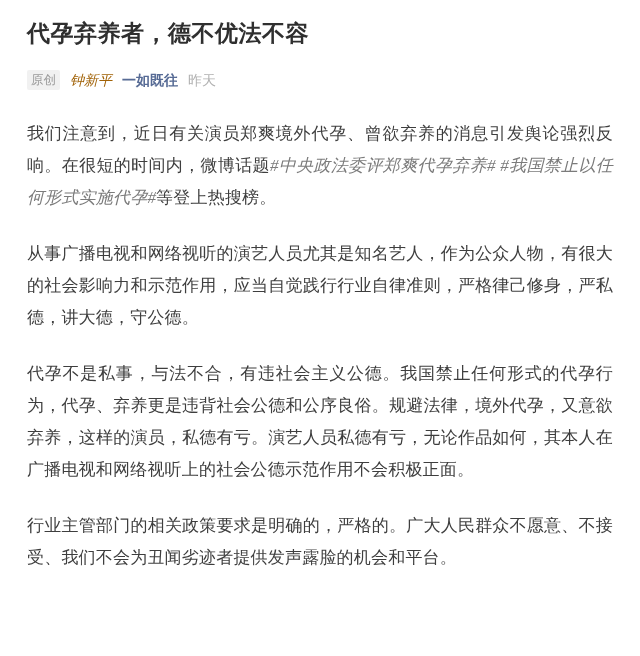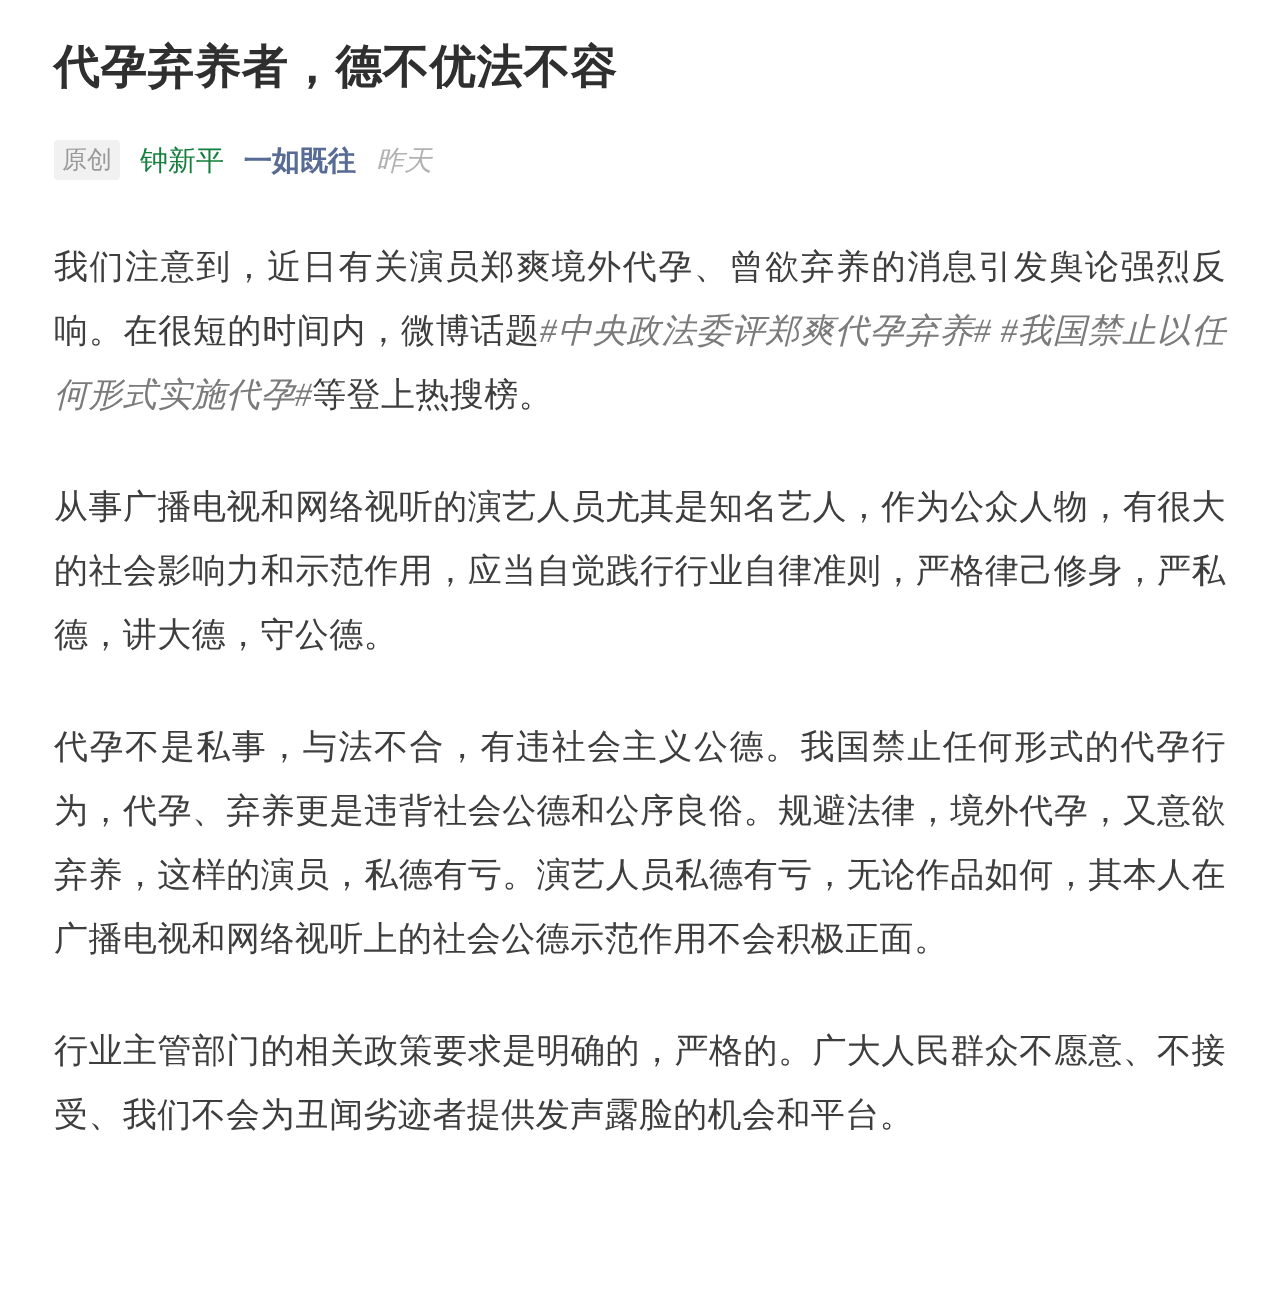--- a/index.html
+++ b/index.html
@@ -31,28 +31,28 @@
     white-space: nowrap;
   }
   .byline > * { margin-right: 10px; }
   .original-badge {
     background: #f1f1f1;
     color: #9a9a9a;
     font-size: 12.5px;
     padding: 1px 4px;
     border-radius: 2px;
   }
-  .author-name { color: #15803d; }
+  .author-name { color: #a16207; font-style: italic; }
   .account-name {
     color: #576b95;
     font-weight: bold;
     text-decoration: none;
     cursor: pointer;
   }
-  .publish-date { color: #b2b2b2; font-style: italic; }
+  .publish-date { color: #b2b2b2; }
   .content {
     margin-top: 28px;
   }
   .content p {
     font-size: 17px;
     line-height: 32px;
     color: #3e3e3e;
     text-align: justify;
     margin-bottom: 24px;
     letter-spacing: 0.2px;

